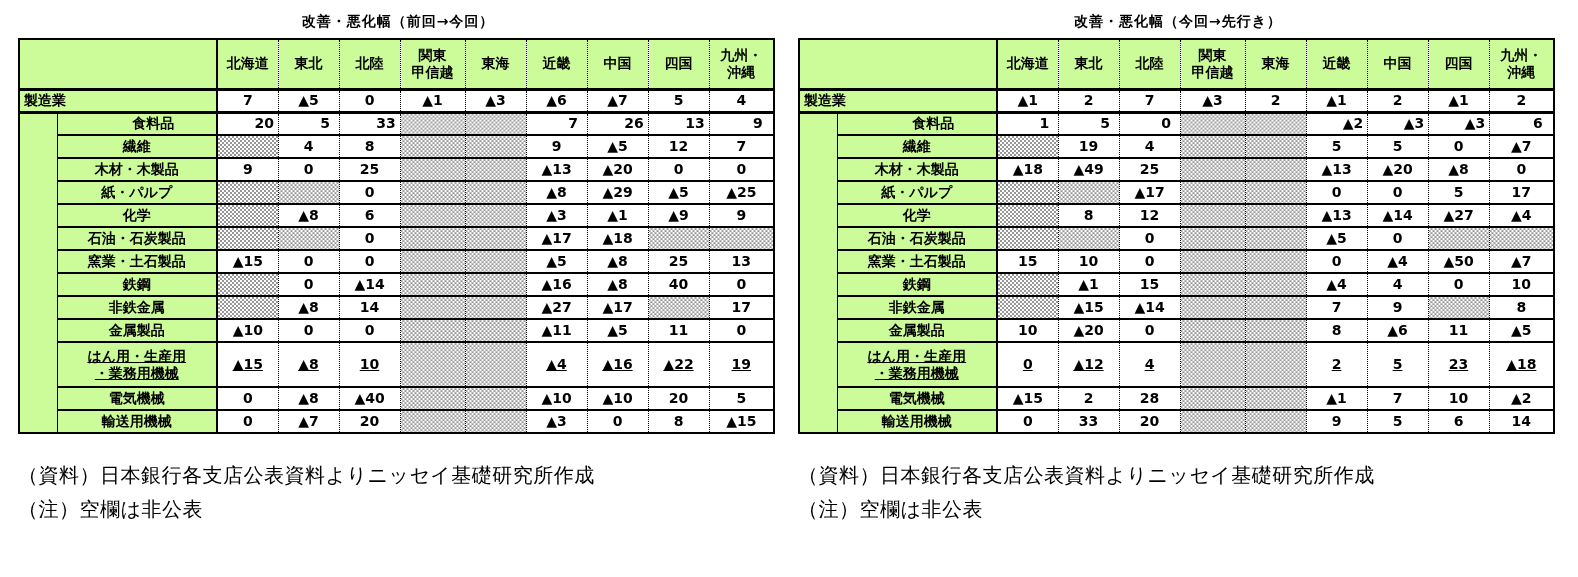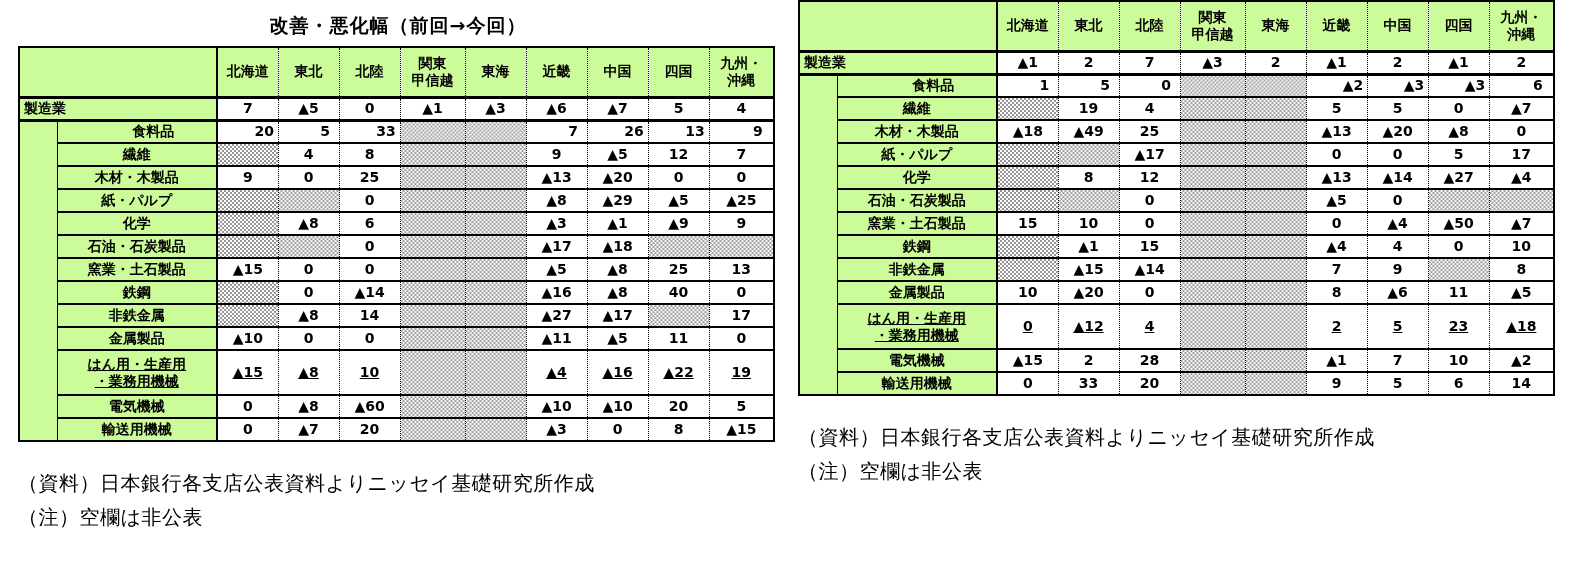--- a/index.html
+++ b/index.html
@@ -14,21 +14,21 @@
   }
   .page { position: relative; width: 1578px; height: 577px; }
 
   .panel { position: absolute; top: 0; width: 760px; }
   .panel.left  { left: 18px; }
   .panel.right { left: 798px; }
 
   .table-title {
     margin: 13px 0 7px 0;
     text-align: center;
-    font-size: 19px;
+    font-size: 14px;
     font-weight: bold;
     letter-spacing: 1px;
   }
 
   table.tonkan {
     border-collapse: collapse;
     table-layout: fixed;
     width: 755px;
     border: 2px solid #000;
   }
@@ -280,21 +280,21 @@
               <td class="data hatch"></td>
               <td class="data">▲4</td>
               <td class="data">▲16</td>
               <td class="data">▲22</td>
               <td class="data">19</td>
             </tr>
             <tr>
               <td class="rowlabel">電気機械</td>
               <td class="data first">0</td>
               <td class="data">▲8</td>
-              <td class="data">▲60</td>
+              <td class="data">▲40</td>
               <td class="data hatch"></td>
               <td class="data hatch"></td>
               <td class="data">▲10</td>
               <td class="data">▲10</td>
               <td class="data">20</td>
               <td class="data">5</td>
             </tr>
             <tr>
               <td class="rowlabel">輸送用機械</td>
               <td class="data first">0</td>
@@ -310,20 +310,21 @@
           </tbody>
         </table>
       </div>
     <div class="notes">
       <p class="note-line">（資料）日本銀行各支店公表資料よりニッセイ基礎研究所作成</p>
       <p class="note-line">（注）空欄は非公表</p>
     </div>
   </section>
 
   <section class="panel right">
+    <h2 class="table-title">改善・悪化幅（今回→先行き）</h2>
     <div>
         <table class="tonkan">
           <colgroup>
             <col style="width: 38px;">
             <col style="width: 160px;">
             <col style="width: 61px;">
             <col style="width: 61px;">
             <col style="width: 61px;">
             <col style="width: 65px;">
             <col style="width: 61px;">

